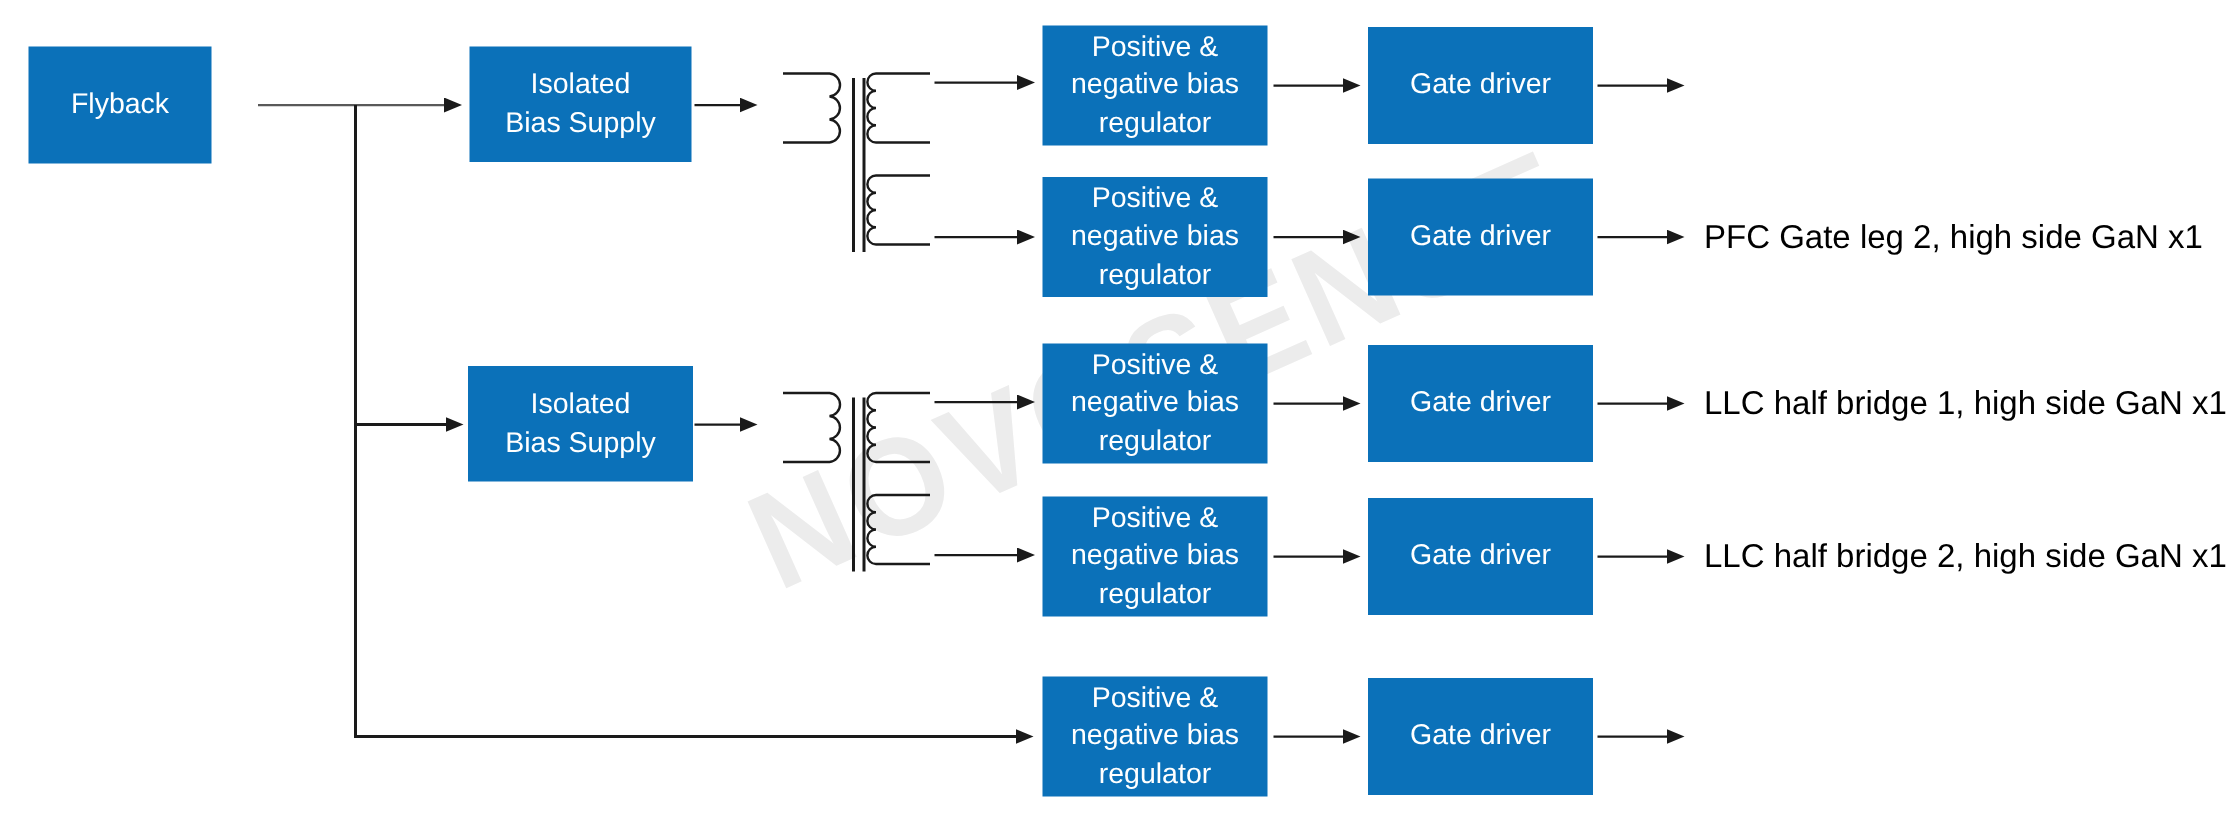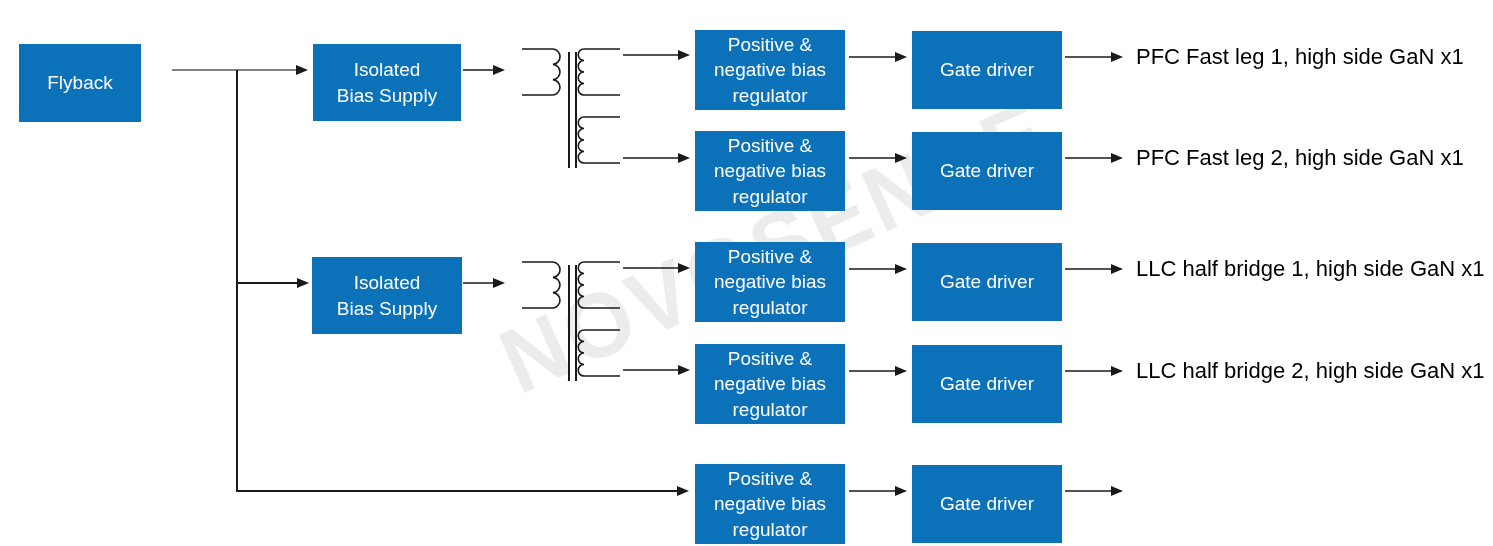--- a/index.html
+++ b/index.html
@@ -17,21 +17,21 @@
   .wires line,.wires path{stroke:var(--line,#1a1a1a);stroke-width:1.5;fill:none;}
   .wires .thick{stroke-width:2;}
   .wires .gray-line{stroke:var(--gray-line,#595959);}
   .wires .xf{stroke:var(--line,#1a1a1a);stroke-width:1.6;}
   .wires .core{stroke-width:2;}
   #ah path{fill:var(--line,#1a1a1a);stroke:none;}
   .box{
     position:absolute;z-index:2;background:var(--blue,#0b71b9);
     color:var(--box-text,#ffffff);display:flex;flex-direction:column;
     align-items:center;justify-content:center;text-align:center;
-    font-size:19px;line-height:1.34;margin-top:13px;
+    font-size:19px;line-height:1.34;
   }
   .box span{display:block;}
   .out-label{
     position:absolute;z-index:2;left:1136px;height:28px;line-height:28px;
     color:#000;font-size:22px;white-space:nowrap;
   }
 </style>
 </head>
 <body>
 
@@ -131,18 +131,17 @@
   <div class="box" style="left:912px;top:230px;width:150px;height:78px">
     <span>Gate driver</span>
   </div>
   <div class="box" style="left:912px;top:332px;width:150px;height:78px">
     <span>Gate driver</span>
   </div>
   <div class="box" style="left:912px;top:452px;width:150px;height:78px">
     <span>Gate driver</span>
   </div>
 
-  <div class="out-label" style="top:43px">PFC Fast leg 1, high side GaN x1</div>
-  <div class="out-label" style="top:144px">PFC Fast leg 2, high side GaN x1</div>
+  <div class="out-label" style="top:144px">PFC Gate leg 2, high side GaN x1</div>
   <div class="out-label" style="top:255px">LLC half bridge 1, high side GaN x1</div>
   <div class="out-label" style="top:357px">LLC half bridge 2, high side GaN x1</div>
 
 </div>
 
 </body></html>

